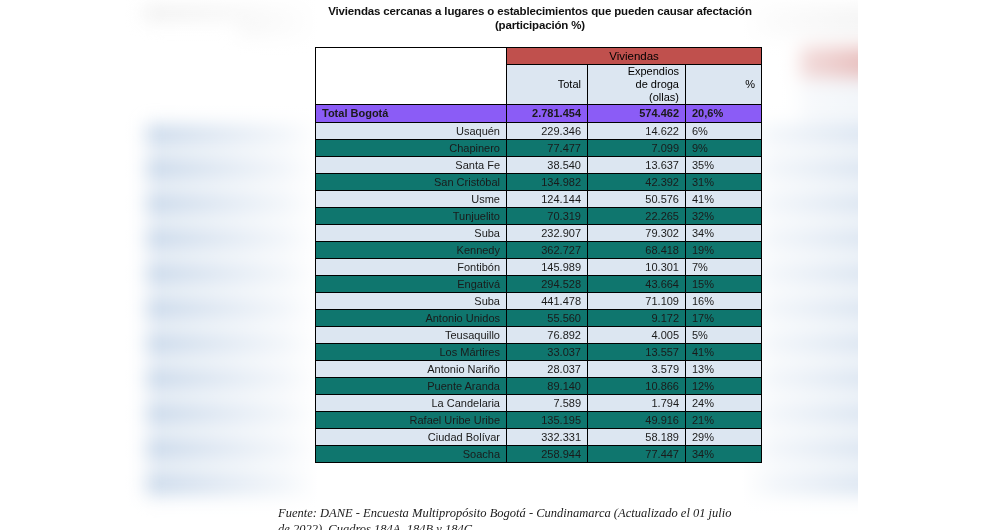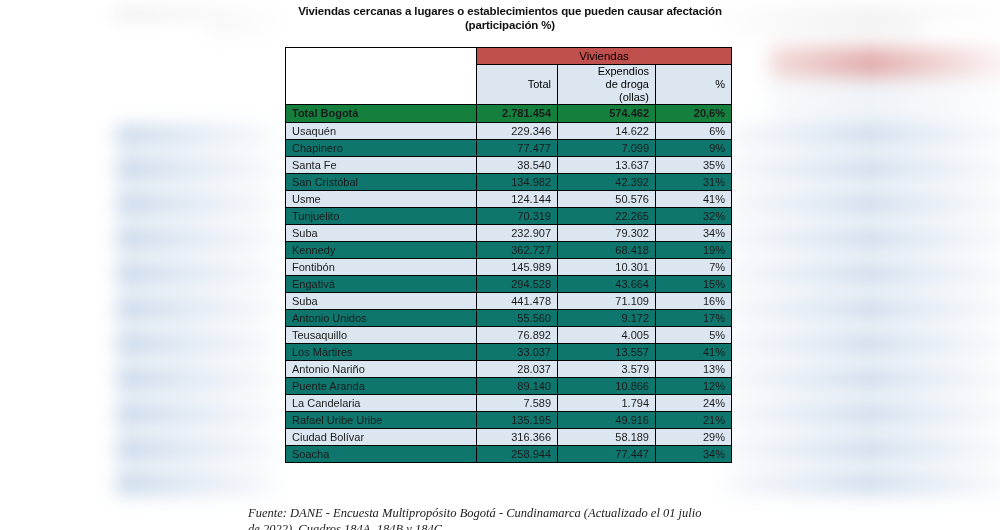--- a/index.html
+++ b/index.html
@@ -7,24 +7,25 @@
     padding: 0;
     width: 1000px;
     height: 530px;
     overflow: hidden;
     background: #ffffff;
     font-family: "Liberation Sans", sans-serif;
   }
 
   #stage {
     position: relative;
-    width: 1000px;
+    width: 828px;
     height: 530px;
     background: #ffffff;
     overflow: hidden;
+    margin-left: 30px;
   }
 
   
   .backdrop {
     position: absolute;
     top: 0;
     height: 530px;
     overflow: hidden;
     pointer-events: none;
   }
@@ -123,32 +124,32 @@
     background: #dce6f1;
     color: #000000;
     font-weight: bold;
     text-align: right;
     font-size: 11px;
     height: 47px;
     line-height: 12px;
   }
 
   tr.row-total td {
-    background: #15803d;
+    background: #8b5cf6;
     font-weight: bold;
     height: 18px;
   }
   tr.row-total td.name { text-align: left; }
 
   tr.row-dark td  { background: #0f766e; }
   tr.row-light td { background: #dce6f1; }
 
-  td.name { text-align: left; white-space: nowrap; }
+  td.name { text-align: right; white-space: nowrap; }
   td.num  { text-align: right; }
-  td.pct  { text-align: right; }
+  td.pct  { text-align: left; }
 
   .source-note {
     position: absolute;
     left: 248px;
     top: 505px;
     width: 560px;
     font-size: 12.5px;
     font-style: italic;
     line-height: 16px;
     color: #1a1a1a;
@@ -379,21 +380,21 @@
             <td class="pct">24%</td>
           </tr>
           <tr class="row-dark">
             <td class="name">Rafael Uribe Uribe</td>
             <td class="num">135.195</td>
             <td class="num">49.916</td>
             <td class="pct">21%</td>
           </tr>
           <tr class="row-light">
             <td class="name">Ciudad Bolívar</td>
-            <td class="num">316.366</td>
+            <td class="num">332.331</td>
             <td class="num">58.189</td>
             <td class="pct">29%</td>
           </tr>
           <tr class="row-dark">
             <td class="name">Soacha</td>
             <td class="num">258.944</td>
             <td class="num">77.447</td>
             <td class="pct">34%</td>
           </tr>
         </tbody>

